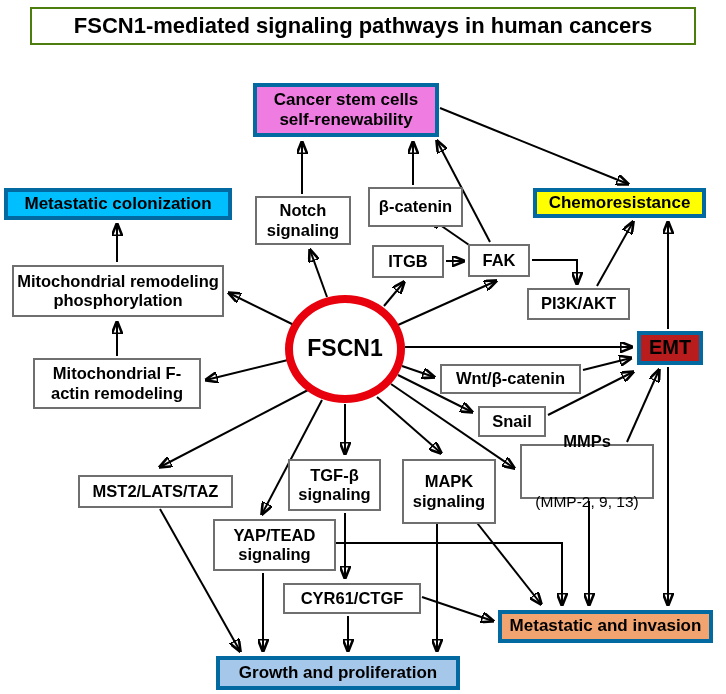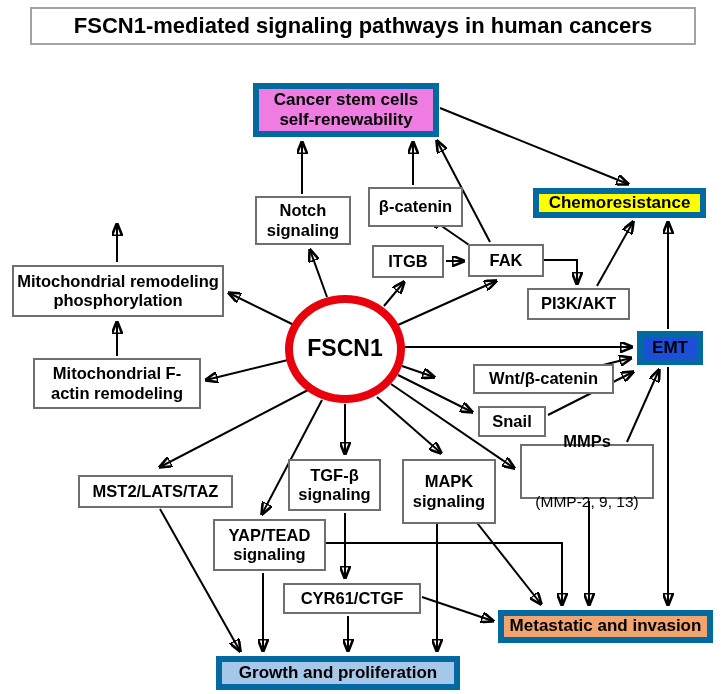--- a/index.html
+++ b/index.html
@@ -16,23 +16,23 @@
     display:flex;align-items:center;justify-content:center;
     text-align:center;
     font-weight:bold;color:#000;
     white-space:pre-line;
     line-height:1.18;
     background:#ffffff;
     border:2px solid #6f6f6f;
     z-index:2;
     font-size:16.5px;
   }
-  .colored{border:6px solid #0369a1;}
+  .colored{border:4px solid #0369a1;}
   #title-box{
-    border:2px solid #a3a3a3;
+    border:2px solid #4d7c0f;
     font-size:22px;
     z-index:2;
   }
   #fscn1{
     border-radius:50%;
     border-width:8px;
     border-style:solid;
     font-size:23px;
     z-index:3;
   }
@@ -89,62 +89,63 @@
     <line x1="422" y1="597" x2="493" y2="621" marker-end="url(#ah)"></line>
     <line x1="589" y1="501" x2="589" y2="605" marker-end="url(#ah)"></line>
     <line x1="668" y1="367" x2="668" y2="605" marker-end="url(#ah)"></line>
   </svg>
 
   <div id="title-box" class="node" style="left:30px;top:7px;width:666px;height:38px;">FSCN1-mediated signaling pathways in human cancers</div>
 
   <div class="node colored" style="left: 253px; top: 83px; width: 186px; height: 54px; font-size: 17px; background-color: rgb(238, 124, 225);">Cancer stem cells
 self-renewability</div>
 
+  <div class="node colored" style="left: 4px; top: 188px; width: 228px; height: 32px; font-size: 17px; background-color: rgb(0, 191, 255);">Metastatic colonization</div>
 
   <div class="node" style="left:255px;top:196px;width:96px;height:49px;">Notch
 signaling</div>
 
   <div class="node" style="left:368px;top:187px;width:95px;height:40px;">β-catenin</div>
 
   <div class="node" style="left:372px;top:245px;width:72px;height:33px;text-align:center;">ITGB</div>
 
-  <div class="node" style="left:468px;top:244px;width:76px;height:33px;">FAK</div>
+  <div class="node" style="left:468px;top:244px;width:62px;height:33px;">FAK</div>
 
   <div class="node colored" style="left: 533px; top: 188px; width: 173px; height: 30px; font-size: 17px; background-color: rgb(255, 255, 0);">Chemoresistance</div>
 
   <div class="node" style="left:527px;top:288px;width:103px;height:32px;">PI3K/AKT</div>
 
   <div class="node" style="left:12px;top:265px;width:212px;height:52px;">Mitochondrial remodeling
 phosphorylation</div>
 
-  <div class="node colored" style="left: 637px; top: 331px; width: 66px; height: 34px; font-size: 17px; background-color: #1d4ed8;">EMT</div>
+  <div class="node colored" style="left: 637px; top: 331px; width: 66px; height: 34px; font-size: 20px; background-color: #b91c1c;">EMT</div>
 
   <div id="fscn1" class="node" style="left: 285px; top: 295px; width: 120px; height: 108px; border-color: rgb(232, 0, 13);">FSCN1</div>
 
   <div class="node" style="left:33px;top:358px;width:168px;height:51px;">Mitochondrial F-
 actin remodeling</div>
 
-  <div class="node" style="left:440px;top:364px;width:141px;height:30px;margin-left:33px;">Wnt/β-catenin</div>
+  <div class="node" style="left:440px;top:364px;width:141px;height:30px;">Wnt/β-catenin</div>
 
   <div class="node" style="left:478px;top:406px;width:68px;height:31px;">Snail</div>
 
   <div class="node" style="left:78px;top:475px;width:155px;height:33px;">MST2/LATS/TAZ</div>
 
   <div class="node" style="left:288px;top:459px;width:93px;height:52px;">TGF-β
 signaling</div>
 
   <div class="node" style="left:402px;top:459px;width:94px;height:65px;">MAPK
 signaling</div>
 
   <div class="node" style="left:520px;top:444px;width:134px;height:55px;flex-direction:column;gap:41px;">
     <span>MMPs</span>
     <span class="sub">(MMP-2, 9, 13)</span>
   </div>
 
-  <div class="node" style="left:213px;top:519px;width:113px;height:52px;">YAP/TEAD
+  <div class="node" style="left:213px;top:519px;width:123px;height:52px;">YAP/TEAD
 signaling</div>
 
   <div class="node" style="left:283px;top:583px;width:138px;height:31px;">CYR61/CTGF</div>
 
   <div class="node colored" style="left: 498px; top: 610px; width: 215px; height: 33px; font-size: 17px; background-color: rgb(242, 164, 112);">Metastatic and invasion</div>
 
   <div class="node colored" style="left: 216px; top: 656px; width: 244px; height: 34px; font-size: 17px; background-color: rgb(165, 199, 233);">Growth and proliferation</div>
 
 </div>
 

